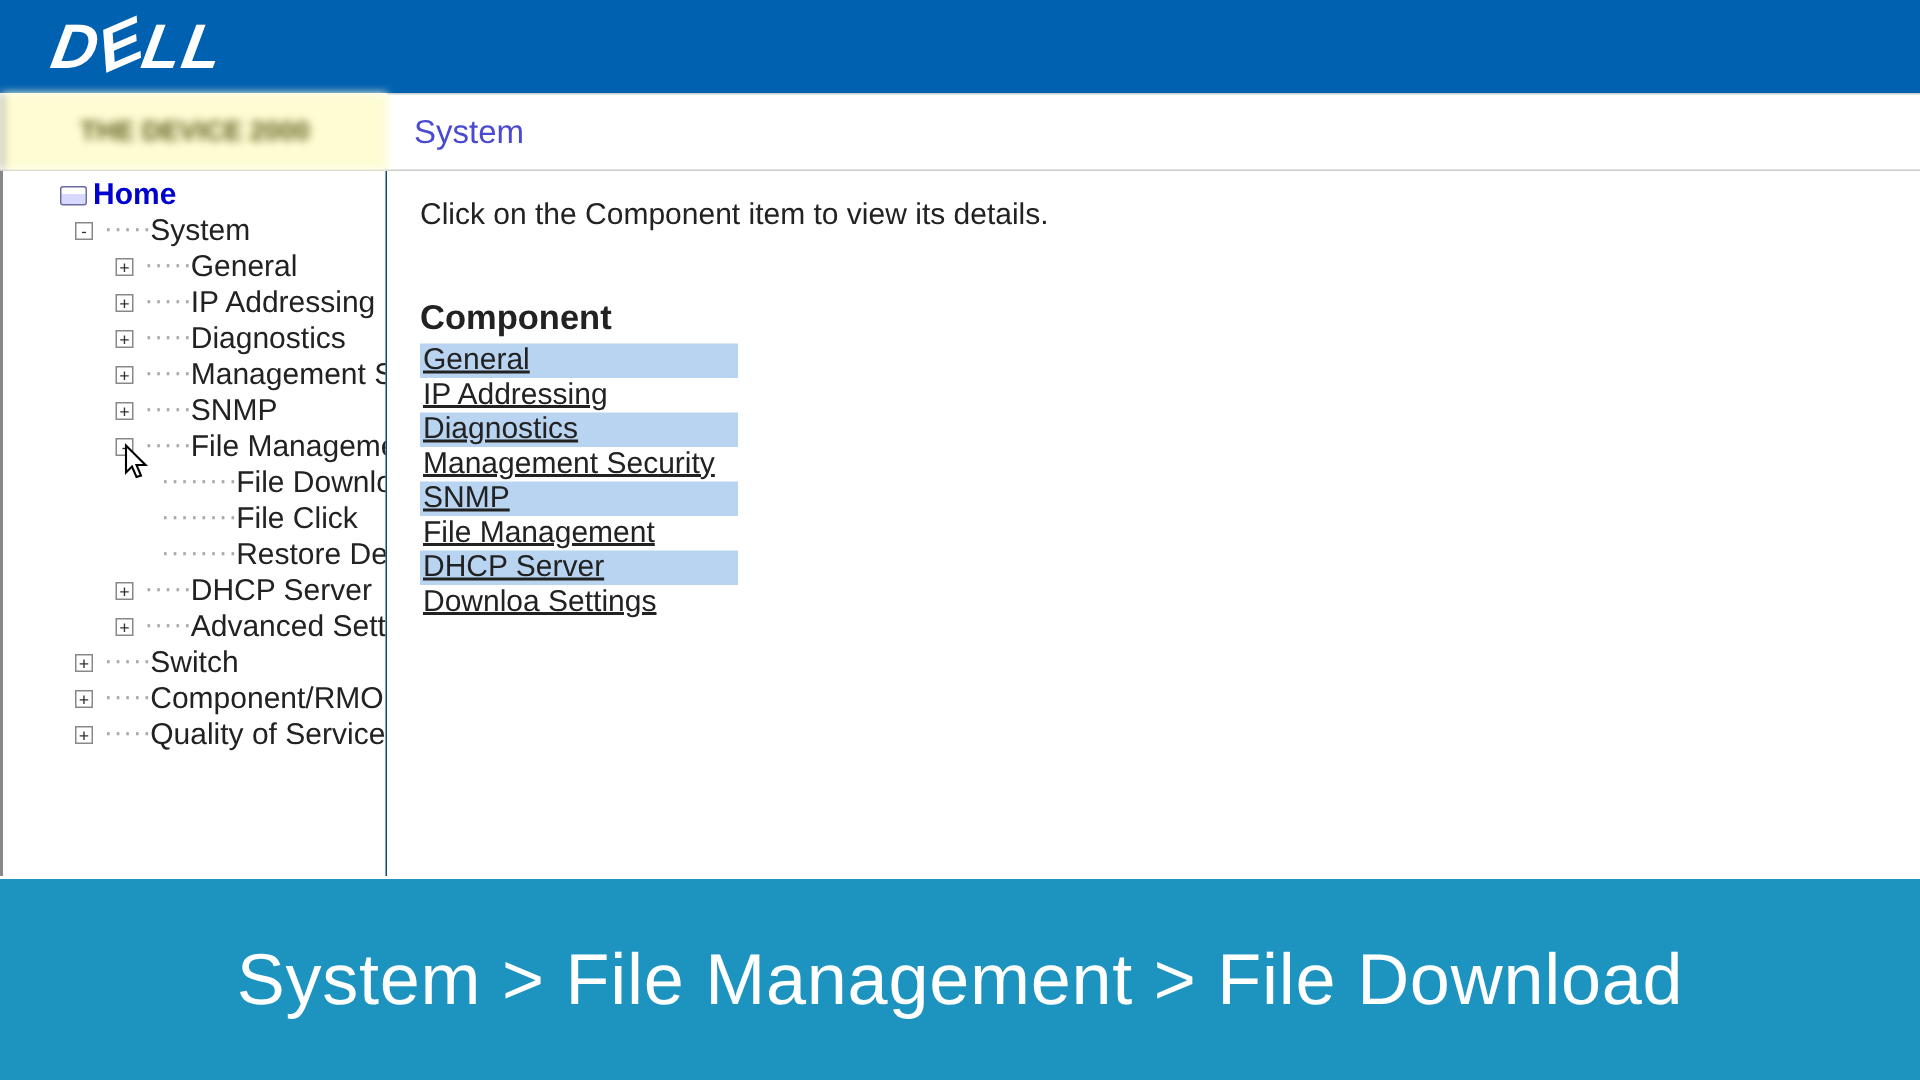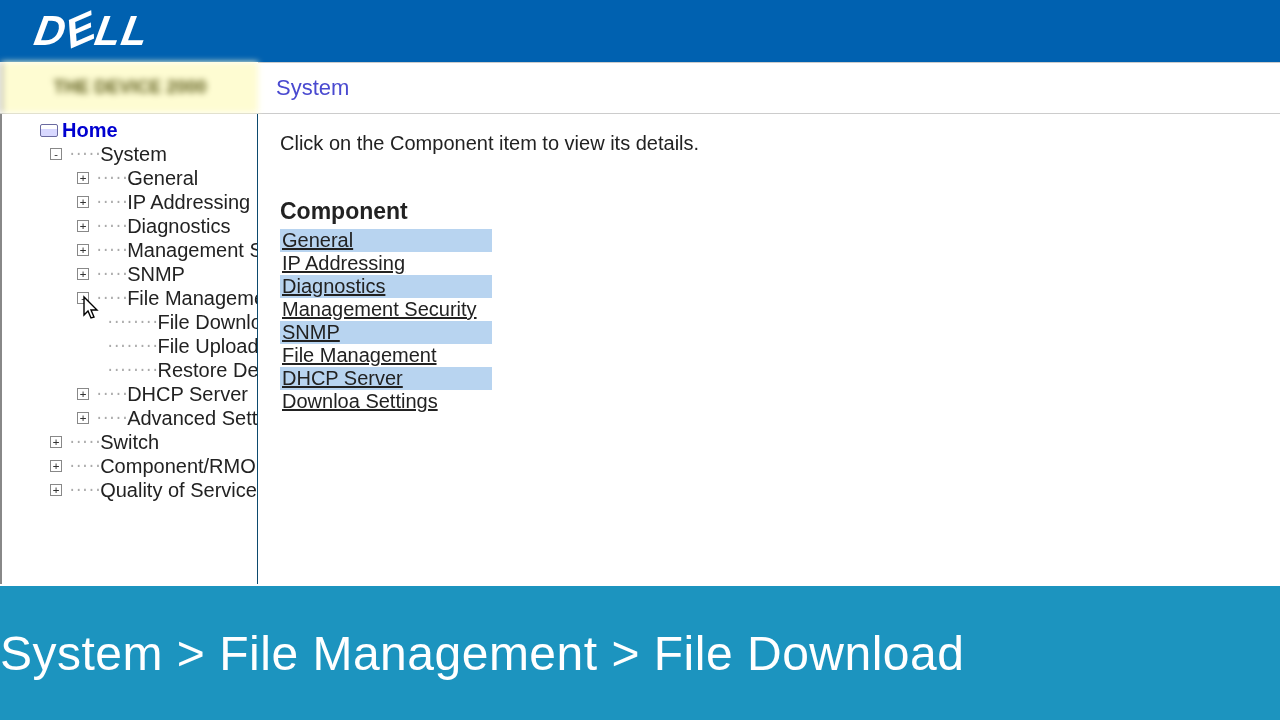--- a/index.html
+++ b/index.html
@@ -123,20 +123,21 @@
   }
   .comp-row.alt { background: #b8d4f0; }
   .comp-link { text-decoration: underline; color: #222; cursor: pointer; }
   .footer {
     position: absolute;
     left: 0; right: 0; bottom: 0;
     height: 134px;
     background: #1c94bf;
     display: flex;
     align-items: center;
+    justify-content: center;
     color: #fff;
     font-size: 48px;
     font-weight: 300;
     letter-spacing: 0.5px;
   }
   .cursor {
     position: absolute;
     left: 78px;
     top: 181px;
     width: 22px;
@@ -201,21 +202,21 @@
       <span class="dots">····· </span>
       <span>File Managemer</span>
     </div>
 
     <div class="tree-row i3">
       <span class="dots">········ </span>
       <span>File Downloa</span>
     </div>
     <div class="tree-row i3">
       <span class="dots">········ </span>
-      <span>File Upload</span>
+      <span>File Click</span>
     </div>
     <div class="tree-row i3">
       <span class="dots">········ </span>
       <span>Restore Defa</span>
     </div>
 
     <div class="tree-row i2">
       <span class="exp">+</span>
       <span class="dots">····· </span>
       <span>DHCP Server</span>

